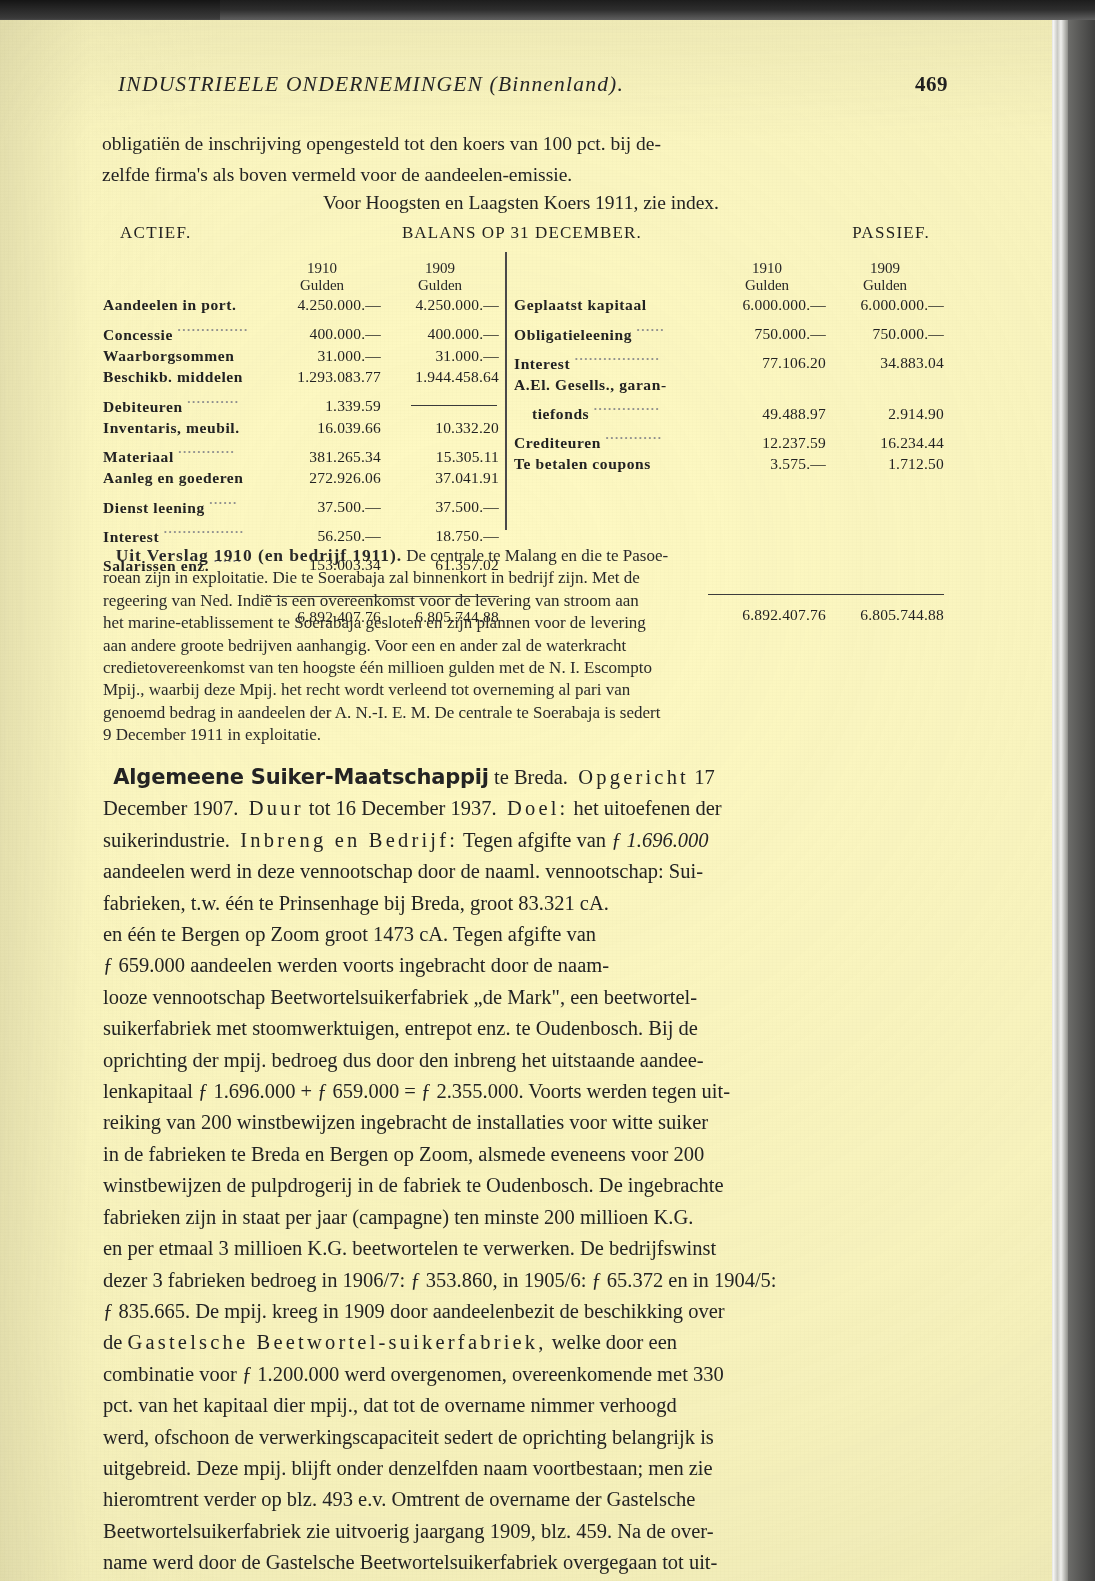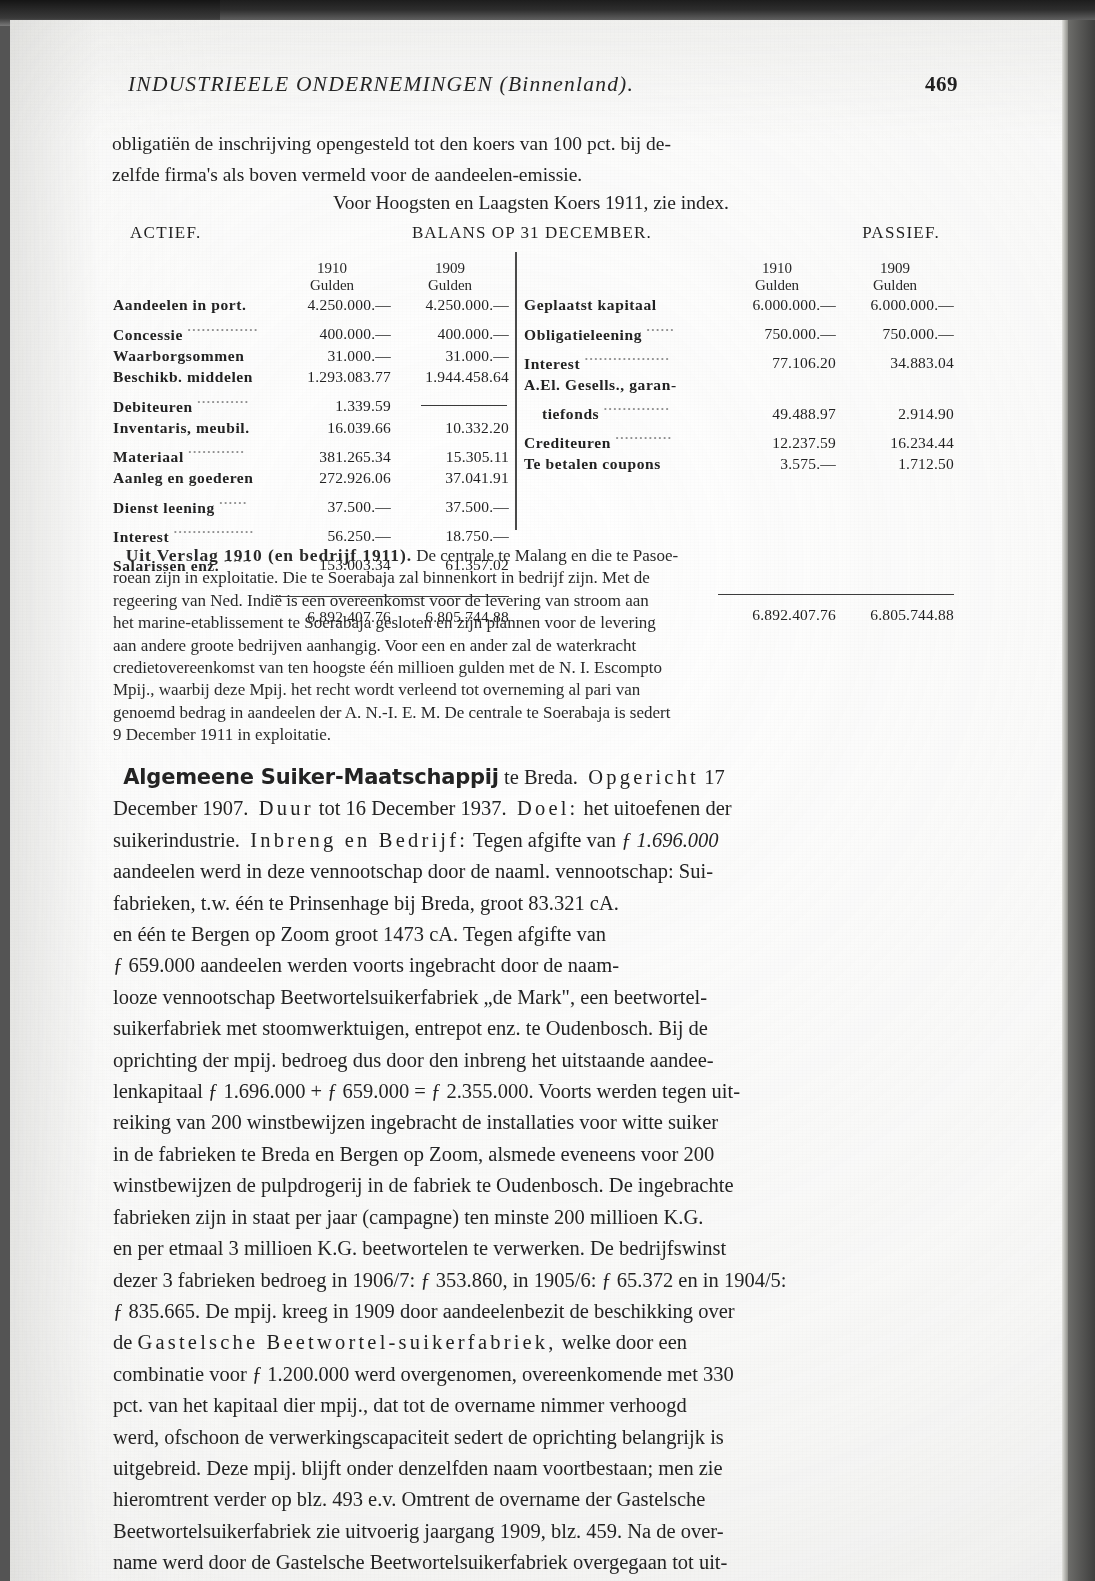--- a/index.html
+++ b/index.html
@@ -14,22 +14,22 @@
 
   
   .backdrop{position:absolute;inset:0;background:#545454;}
   .backdrop-top{position:absolute;left:0;top:0;width:1095px;height:22px;
     background:linear-gradient(180deg,#1d1d1d 0%,#2e2e2e 45%,#6a6a6a 100%);}
   .backdrop-topleft{position:absolute;left:0;top:0;width:220px;height:26px;
     background:linear-gradient(180deg,#151515 0%,#3a3a3a 70%,#7a7a7a 100%);}
 
   
   .paper{
-    position:absolute;left:10px;top:20px;width:1052px;height:1561px;
-    background:#ffffff;
+    position:absolute;left:0;top:20px;width:1052px;height:1561px;
+    background:#fef9c3;
   }
   .paper-grad{position:absolute;inset:0;
     background:
       linear-gradient(90deg, rgba(205,205,202,.55) 0px, rgba(240,240,238,.08) 90px, rgba(255,255,255,0) 220px),
       linear-gradient(180deg, rgba(225,225,222,.5) 0px, rgba(255,255,255,0) 120px),
       radial-gradient(120% 80% at 45% 35%, rgba(255,255,255,.55), rgba(228,228,224,.35) 70%, rgba(214,214,210,.5) 100%);
     mix-blend-mode:multiply;opacity:.85;}
   .paper-noise{position:absolute;inset:0;opacity:.35;
     background-image:
       repeating-linear-gradient(0deg, rgba(0,0,0,.028) 0 1px, rgba(0,0,0,0) 1px 3px),

